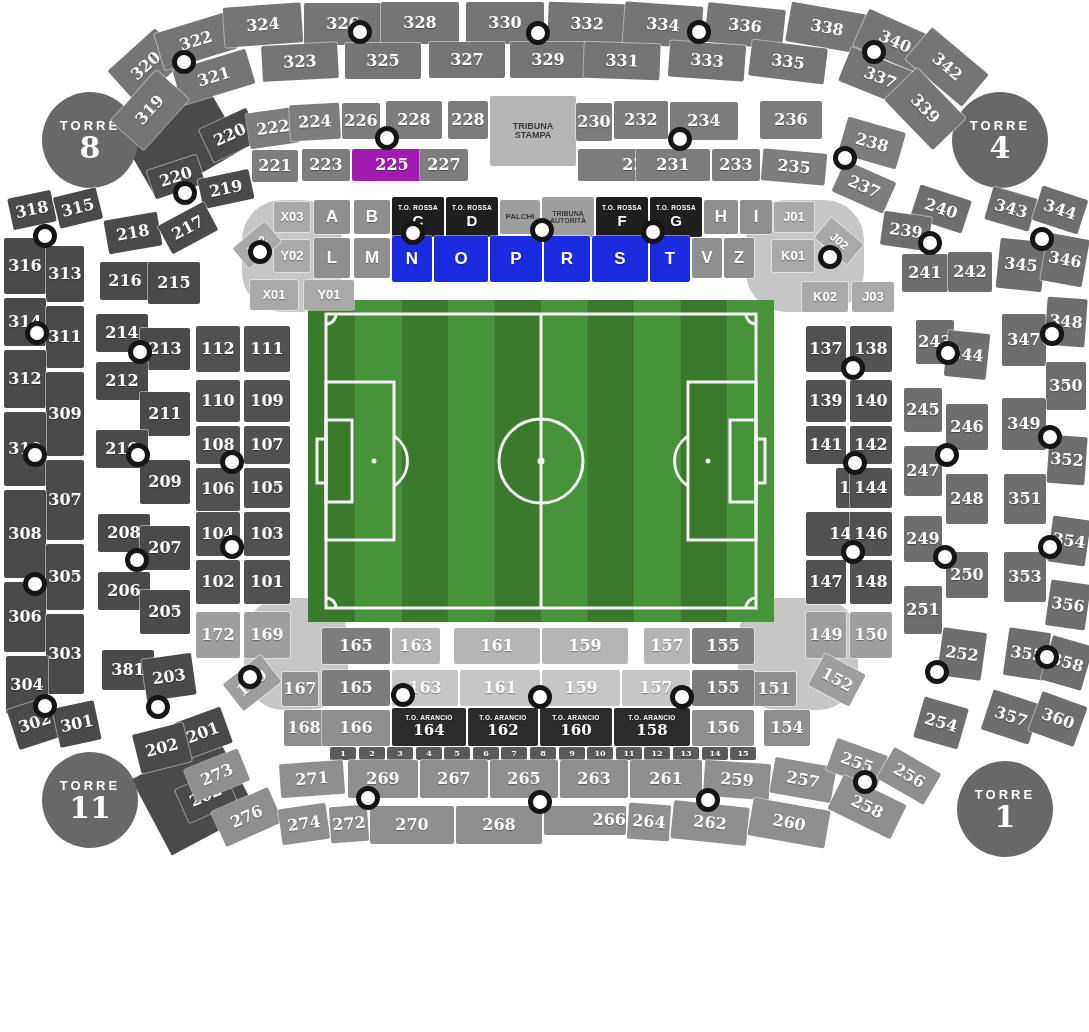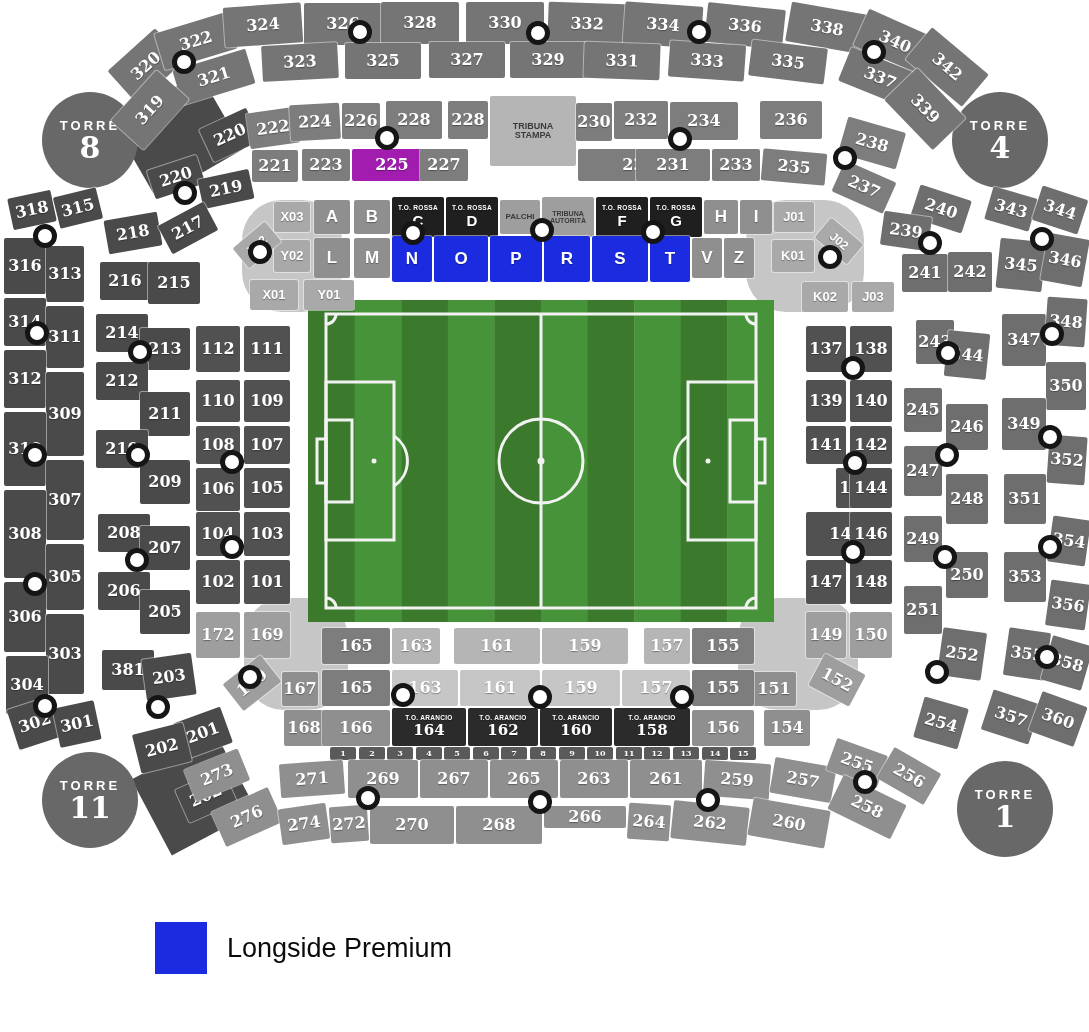--- a/index.html
+++ b/index.html
@@ -65,24 +65,20 @@
     <circle class="pf" cx="400" cy="161" r="2.5"></circle>
     <path class="pl" d="M 380 136 A 30 30 0 0 0 380 186"></path>
     <path class="pl" d="M 18 24 A 10 10 0 0 0 28 14"></path>
     <path class="pl" d="M 438 14 A 10 10 0 0 0 448 24"></path>
     <path class="pl" d="M 448 298 A 10 10 0 0 0 438 308"></path>
     <path class="pl" d="M 28 308 A 10 10 0 0 0 18 298"></path>
     <rect class="pl" x="9" y="139" width="9" height="44"></rect>
     <rect class="pl" x="448" y="139" width="9" height="44"></rect>
   </svg>
 
-  <div class="legend">
-    <div class="swatch" style="background: rgb(27, 43, 224);"></div>
-    <div class="lab">Longside Premium</div>
-  </div>
 
 <div class="sec num" style="left: 114px; top: 44px; width: 64px; height: 44px; background: rgb(117, 117, 117); z-index: 10; transform: rotate(-42deg);">
       <span class="main">320</span>
     </div>
     <div class="sec num" style="left: 158px; top: 22px; width: 76px; height: 38px; background: rgb(117, 117, 117); z-index: 10; transform: rotate(-17deg);">
       <span class="main">322</span>
     </div>
     <div class="sec num" style="left: 224px; top: 5px; width: 78px; height: 40px; background: rgb(117, 117, 117); z-index: 10; transform: rotate(-4deg);">
       <span class="main">324</span>
     </div>
@@ -761,21 +757,21 @@
     </div>
     <div class="sec num" style="left: 330px; top: 806px; width: 38px; height: 36px; background: rgb(143, 143, 143); z-index: 10; transform: rotate(-4deg);">
       <span class="main">272</span>
     </div>
     <div class="sec num" style="left: 370px; top: 806px; width: 84px; height: 38px; background: rgb(143, 143, 143); z-index: 10;">
       <span class="main">270</span>
     </div>
     <div class="sec num" style="left: 456px; top: 806px; width: 86px; height: 38px; background: rgb(143, 143, 143); z-index: 10;">
       <span class="main">268</span>
     </div>
-    <div class="sec num" style="left: 544px; top: 806px; width: 82px; height: 22px; background: rgb(143, 143, 143); z-index: 10;">
+    <div class="sec num" style="left: 544px; top: 806px; width: 82px; height: 29px; background: rgb(143, 143, 143); z-index: 10; justify-content: flex-end;">
       <span class="main">266</span>
     </div>
     <div class="sec num" style="left: 628px; top: 804px; width: 42px; height: 36px; background: rgb(143, 143, 143); z-index: 10; transform: rotate(4deg);">
       <span class="main">264</span>
     </div>
     <div class="sec num" style="left: 672px; top: 804px; width: 76px; height: 38px; background: rgb(143, 143, 143); z-index: 10; transform: rotate(6deg);">
       <span class="main">262</span>
     </div>
     <div class="sec num" style="left: 750px; top: 804px; width: 78px; height: 38px; background: rgb(143, 143, 143); z-index: 10; transform: rotate(10deg);">
       <span class="main">260</span>

